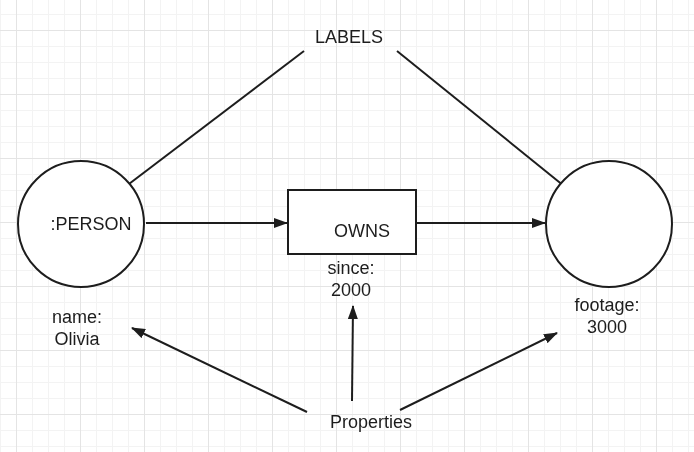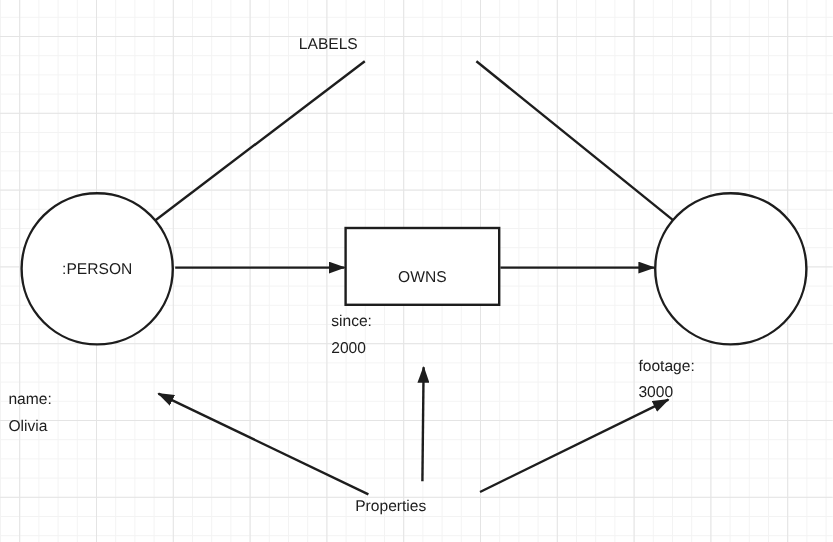--- a/index.html
+++ b/index.html
@@ -29,29 +29,30 @@
     position: absolute;
     left: 0; top: 0;
     width: 694px; height: 452px;
   }
   .shape-line { stroke: var(--stroke-color); stroke-width: 2; fill: none; }
   .shape-fill { stroke: var(--stroke-color); stroke-width: 2; fill: #ffffff; }
   .arrow-head { fill: var(--stroke-color); }
   .label {
     position: absolute;
     color: var(--text-color);
-    font-size: 13px;
+    font-size: 18px;
     line-height: 22px;
-    text-align: left;
+    text-align: center;
     white-space: nowrap;
   }
   .node-label {
     display: flex;
     align-items: center;
     justify-content: center;
+    margin-left: 10px;
   }
 </style>
 </head>
 <body>
 
 <div class="stage">
 
   <svg class="shapes" viewBox="0 0 694 452" xmlns="http://www.w3.org/2000/svg">
     <defs>
       <marker id="arrow" markerUnits="userSpaceOnUse" markerWidth="14" markerHeight="10" refX="13" refY="5" orient="auto">
@@ -79,21 +80,21 @@
   <div class="label node-label" style="left:18px; top:161px; width:126px; height:126px;">:PERSON</div>
 
   <div class="label node-label" style="left:288px; top:199px; width:128px; height:64px;">OWNS</div>
 
 
   <div class="label" style="left:276px; top:257px; width:150px;">
     <div>since:</div>
     <div>2000</div>
   </div>
 
-  <div class="label" style="left:7px; top:322px; width:140px;">
+  <div class="label" style="left:7px; top:306px; width:140px;">
     <div>name:</div>
     <div>Olivia</div>
   </div>
 
   <div class="label" style="left:532px; top:294px; width:150px;">
     <div>footage:</div>
     <div>3000</div>
   </div>
 
 </div>

